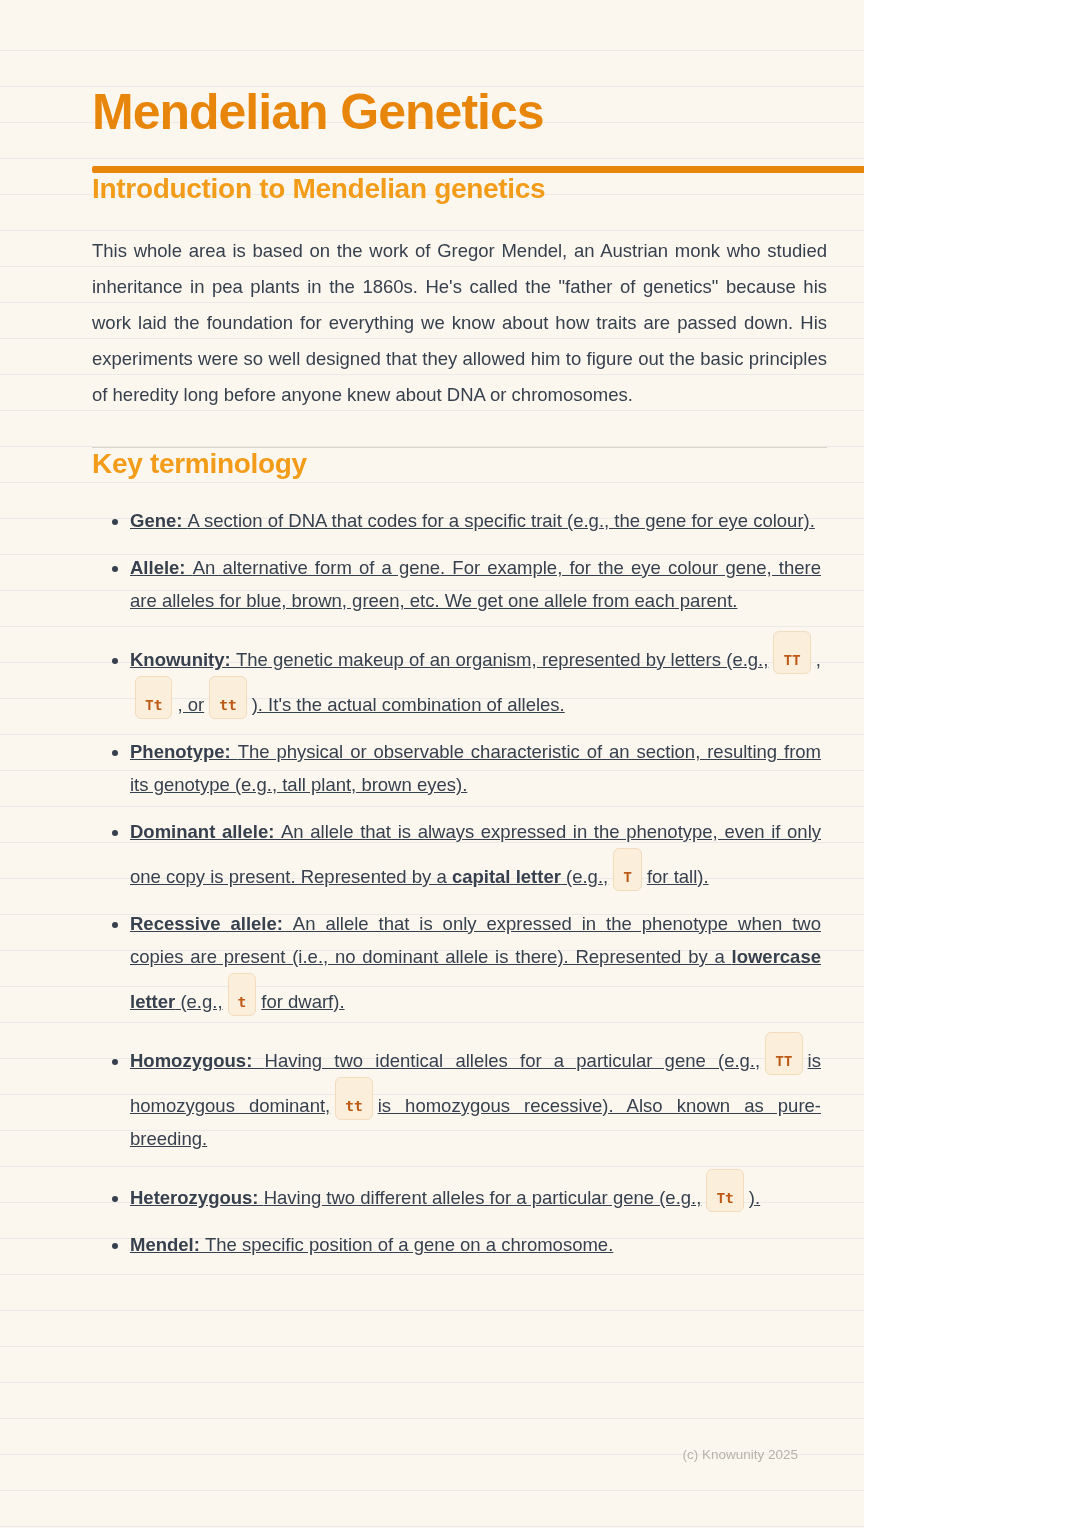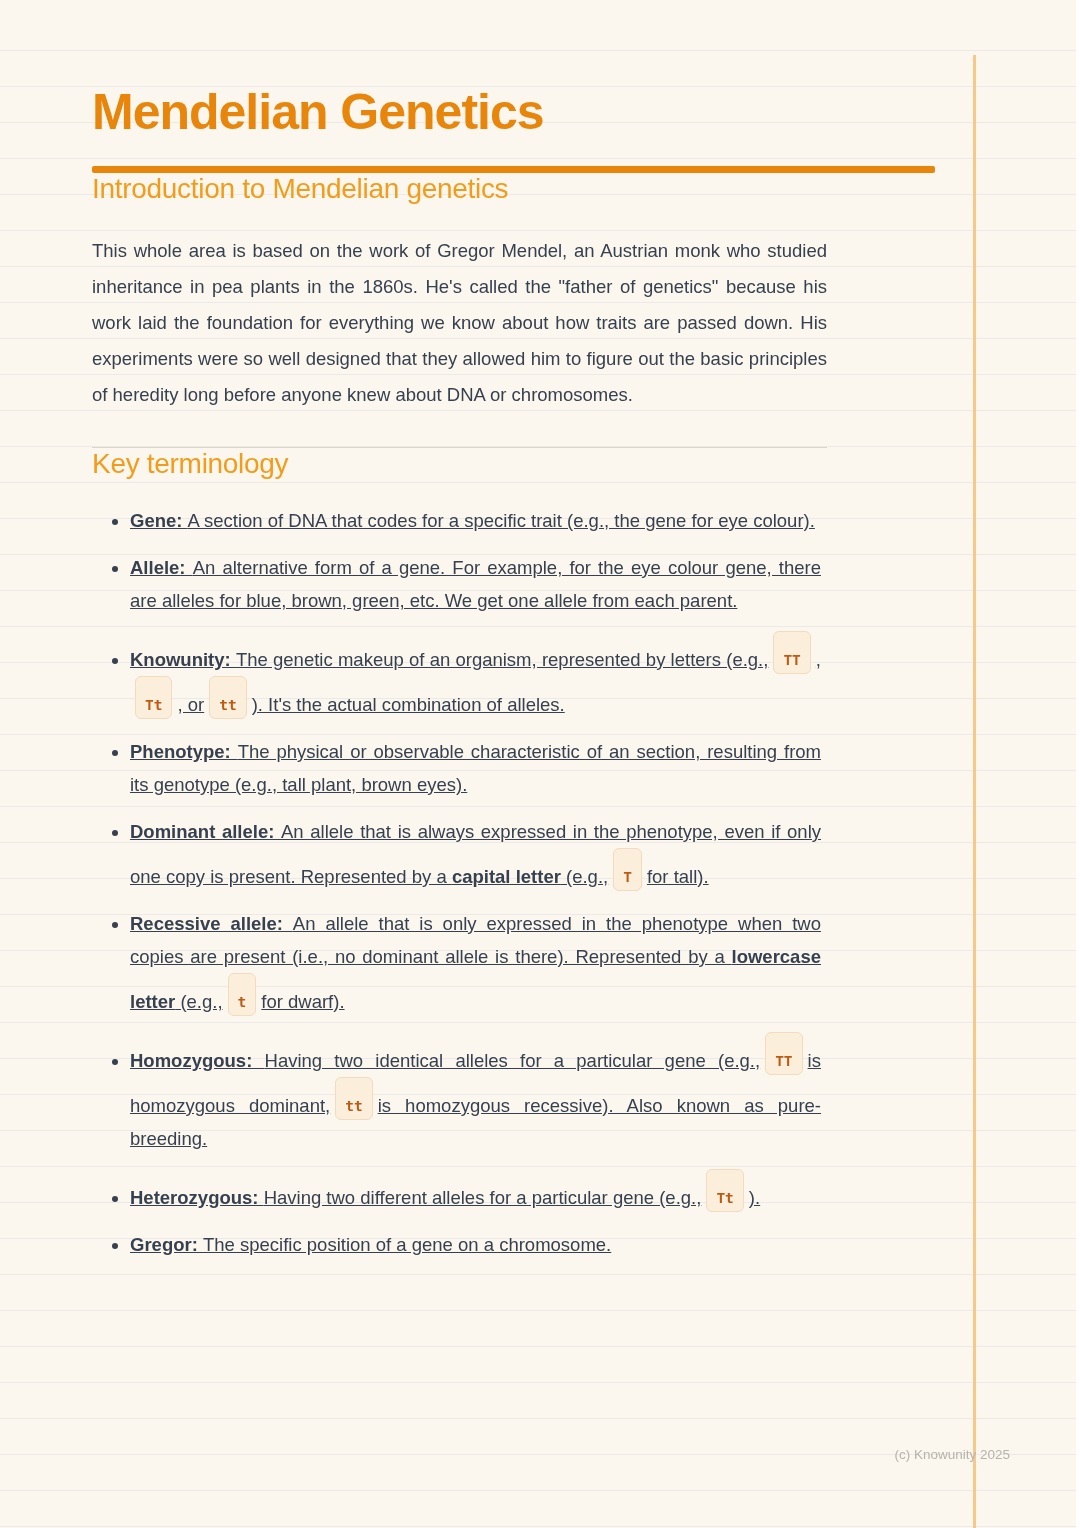--- a/index.html
+++ b/index.html
@@ -16,21 +16,21 @@
   }
   * { box-sizing: border-box; }
   html, body { margin: 0; padding: 0; }
   body {
     width: 1080px;
     font-family: "Liberation Sans", sans-serif;
     color: var(--body_text);
   }
   .page {
     position: relative;
-    width: 1076px;
+    width: 864px;
     height: 1528px;
     background-color: var(--page_bg);
     background-image: repeating-linear-gradient(
       to bottom,
       transparent 0px, transparent 35px,
       rgba(125, 140, 185, 0.12) 35px, rgba(125, 140, 185, 0.12) 36px
     );
     background-position: 0 15px;
     overflow: hidden;
   }
@@ -60,21 +60,21 @@
   .title-rule {
     margin-top: 26px;
     width: 843px;
     height: 7px;
     background: var(--accent);
     border-radius: 2px;
   }
   h2.section-heading {
     margin: 0;
     font-size: 28px;
-    font-weight: normal;
+    font-weight: bold;
     color: var(--heading);
     letter-spacing: -0.3px;
   }
   .h2-intro { margin-top: 60px; }
   .h2-key   { margin-top: 42px; }
   p.body-para {
     margin: 28px 0 0;
     width: 735px;
     font-size: 18.5px;
     line-height: 36px;
@@ -152,19 +152,19 @@
 
       <ul class="term-list">
         <li><strong>Gene: </strong><span>A section of DNA that codes for a specific trait (e.g., the gene for eye colour).</span></li>
         <li><strong>Allele: </strong><span>An alternative form of a gene. For example, for the eye colour gene, there are alleles for blue, brown, green, etc. We get one allele from each parent.</span></li>
         <li><strong>Knowunity: </strong><span>The genetic makeup of an organism, represented by letters (e.g.,</span><span class="chip">TT</span><span>,</span><span class="chip">Tt</span><span>, or</span><span class="chip">tt</span><span>). It's the actual combination of alleles.</span></li>
         <li><strong>Phenotype: </strong><span>The physical or observable characteristic of an section, resulting from its genotype (e.g., tall plant, brown eyes).</span></li>
         <li><strong>Dominant allele: </strong><span>An allele that is always expressed in the phenotype, even if only one copy is present. Represented by a </span><strong>capital letter</strong><span> (e.g.,</span><span class="chip">T</span><span>for tall).</span></li>
         <li><strong>Recessive allele: </strong><span>An allele that is only expressed in the phenotype when two copies are present (i.e., no dominant allele is there). Represented by a </span><strong>lowercase letter</strong><span> (e.g.,</span><span class="chip">t</span><span>for dwarf).</span></li>
         <li><strong>Homozygous: </strong><span>Having two identical alleles for a particular gene (e.g.,</span><span class="chip">TT</span><span>is homozygous dominant,</span><span class="chip">tt</span><span>is homozygous recessive). Also known as pure-breeding.</span></li>
         <li><strong>Heterozygous: </strong><span>Having two different alleles for a particular gene (e.g.,</span><span class="chip">Tt</span><span>).</span></li>
-        <li><strong>Gregor: </strong><span>The specific position of a gene on a chromosome.</span></li>
+        <li><strong>Mendel: </strong><span>The specific position of a gene on a chromosome.</span></li>
       </ul>
     </section>
   </div>
 
   <div class="watermark">(c) Knowunity 2025</div>
 </div>
 
 </body></html>

